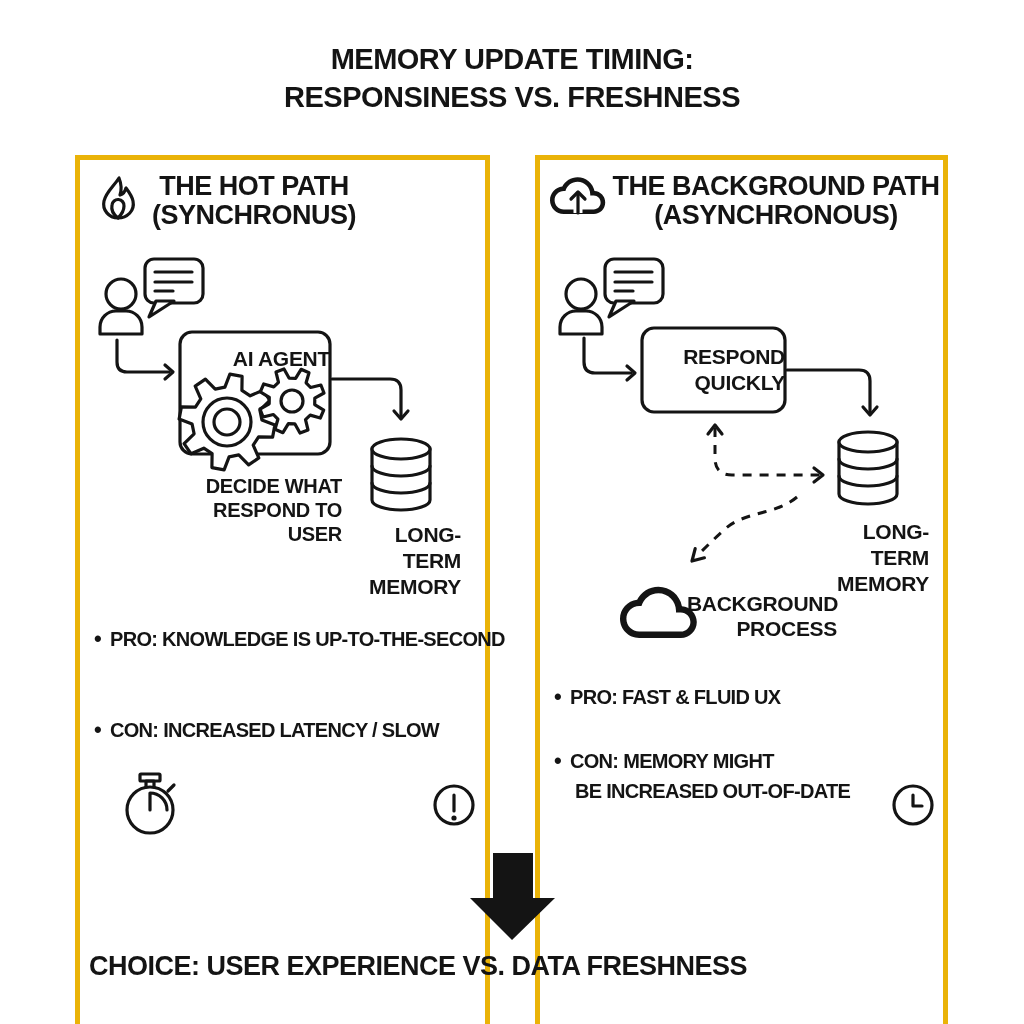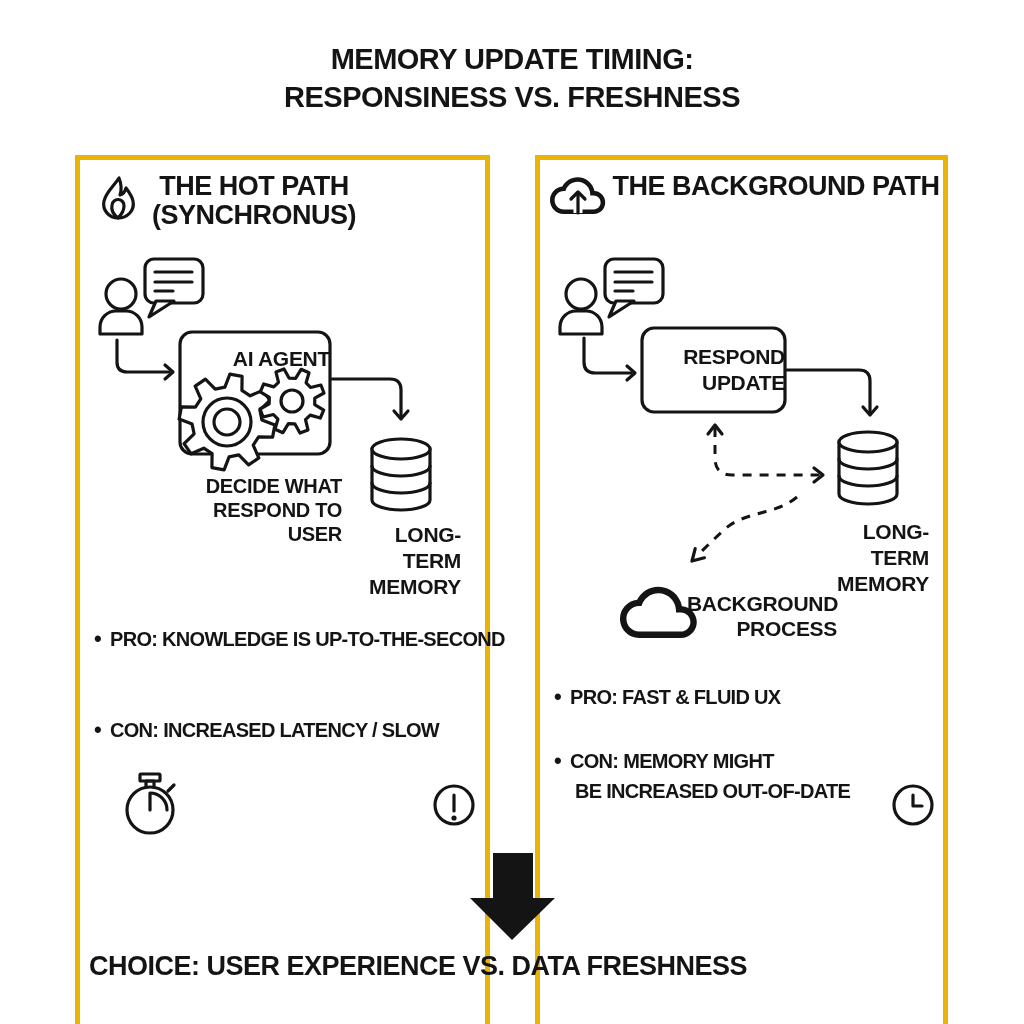--- a/index.html
+++ b/index.html
@@ -172,24 +172,25 @@
       </g>
 
       <g>
         <circle class="stroke" stroke-width="3.4" cx="373" cy="645" r="19"></circle>
         <path class="stroke" d="M373,635 V646 H382"></path>
       </g>
     </svg>
 
     <div class="abs panel-heading" style="left:71px;top:12px;width:330px;">
       <div>THE BACKGROUND PATH</div>
+      <div>(ASYNCHRONOUS)</div>
     </div>
     <div class="abs lbl" style="left:102px;top:184px;width:143px;">
       <div>RESPOND</div>
-      <div>UPDATE</div>
+      <div>QUICKLY</div>
     </div>
     <div class="abs lbl" style="left:269px;top:359px;width:120px;">
       <div>LONG-TERM</div>
       <div>MEMORY</div>
     </div>
     <div class="abs lbl" style="left:147px;top:431px;width:150px;line-height:25px;">
       <div>BACKGROUND</div>
       <div>PROCESS</div>
     </div>
     <div class="abs bullet-line" style="left:14px;top:525px;">

